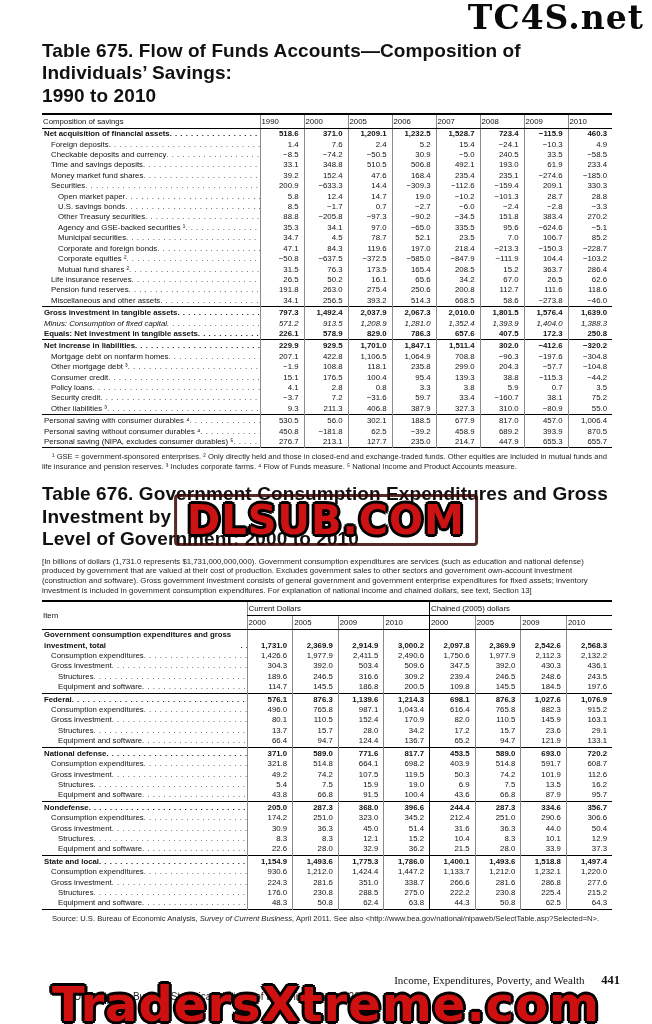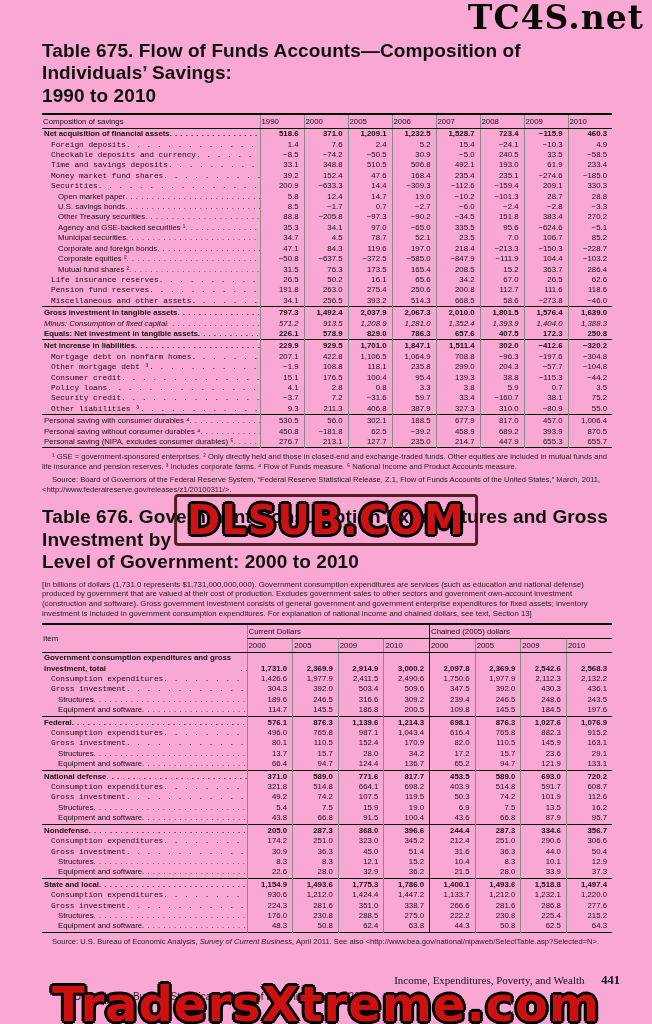--- a/index.html
+++ b/index.html
@@ -1,21 +1,21 @@
 <!DOCTYPE html>
 <html><head>
 <meta charset="utf-8">
 <style>
   * { margin: 0; padding: 0; box-sizing: border-box; }
   html, body { background: #e9e9e9; }
   .page {
     position: relative;
     width: 652px; height: 1024px;
     margin: 0 auto;
-    background: #f9a8d4;
+    background: #ffffff;
     font-family: "Liberation Sans", sans-serif;
     color: #111;
     overflow: hidden;
   }
   .content { position: absolute; left: 42px; top: 40px; width: 570px; }
 
   .ttl {
     font-family: Liberation Sans, sans-serif;
     font-size: 19px; line-height: 1.18; font-weight: bold;
     letter-spacing: 0.1px; margin-bottom: 6px;
@@ -34,21 +34,21 @@
   .yh, .num, .gh { border-left: 1px solid #8a8a8a; }
   .gdiv { border-left: 1px solid #000 !important; }
   .gh { border-bottom: 1px solid #000; }
   .num { text-align: right; padding: 0 5px 0 0; line-height: 10.4px; vertical-align: bottom; }
   .stub { padding: 0; line-height: 10.4px; vertical-align: bottom; }
   .fx { display: flex; align-items: flex-end; }
   .lbl { flex: 0 1 auto; }
   .dots { flex: 1 1 6px; overflow: hidden; white-space: nowrap; min-width: 6px; }
   .dots::after { content: " . . . . . . . . . . . . . . . . . . . . . . . . . . . . . . . . . . . . . . . . . . . . . . . . . . . . . . . . . . . ."; letter-spacing: 0.5px; }
   .ind0 { padding-left: 2px; }
-  .ind1 { padding-left: 9px; font-family: Liberation Mono, monospace; }
+  .ind1 { padding-left: 9px; }
   .ind2 { padding-left: 16px; text-align: right; }
   tr.b { font-weight: bold; }
   tr.i { font-style: italic; }
   tr.sep td { border-top: 1px solid #000; padding-top: 1px; }
 
   .fn, .src { font-size: 7.6px; line-height: 1.25; margin-top: 4px; text-indent: 10px; color: #1c1c1c; }
 
   .footer-right {
     position: absolute; right: 32px; bottom: 36px;
     font-family: "Liberation Serif", serif; font-size: 11px; color: #111;
@@ -586,21 +586,20 @@
             <td class="num">235.0</td>
             <td class="num">214.7</td>
             <td class="num">447.9</td>
             <td class="num">655.3</td>
             <td class="num">655.7</td>
           </tr>
         </tbody>
       </table>
 
     <p class="fn">¹ GSE = government-sponsored enterprises. ² Only directly held and those in closed-end and exchange-traded funds. Other equities are included in mutual funds and life insurance and pension reserves. ³ Includes corporate farms. ⁴ Flow of Funds measure. ⁵ National Income and Product Accounts measure.</p>
-    <p class="src">Source: Board of Governors of the Federal Reserve System, “Federal Reserve Statistical Release, Z.1, Flow of Funds Accounts of the United States,” March, 2011, &lt;http://www.federalreserve.gov/releases/z1/20100311/&gt;.</p>
 
     <h1 class="ttl ttl2">
       <span>Table 676. Government Consumption Expenditures and Gross Investment by</span><br>
       <span>Level of Government: 2000 to 2010</span>
     </h1>
     <p class="note">[In billions of dollars (1,731.0 represents $1,731,000,000,000). Government consumption expenditures are services (such as education and national defense) produced by government that are valued at their cost of production. Excludes government sales to other sectors and government own-account investment (construction and software). Gross government investment consists of general government and government enterprise expenditures for fixed assets; inventory investment is included in government consumption expenditures. For explanation of national income and chained dollars, see text, Section 13]</p>
 
     <table class="stat t676">
         <thead>
           <tr>

